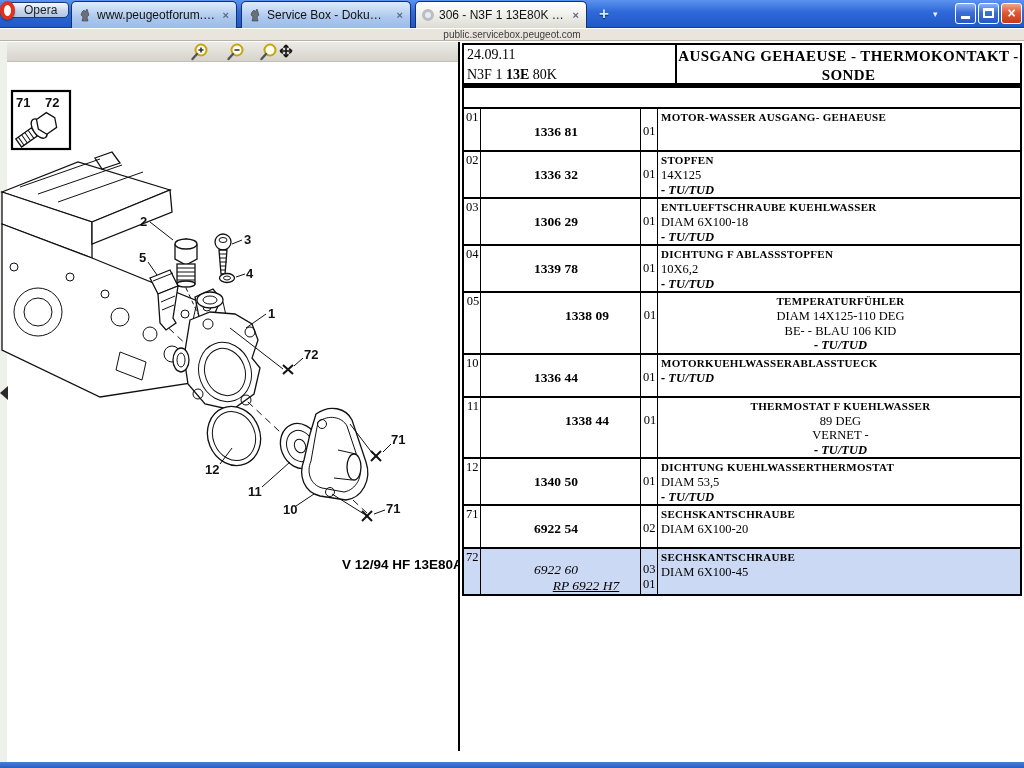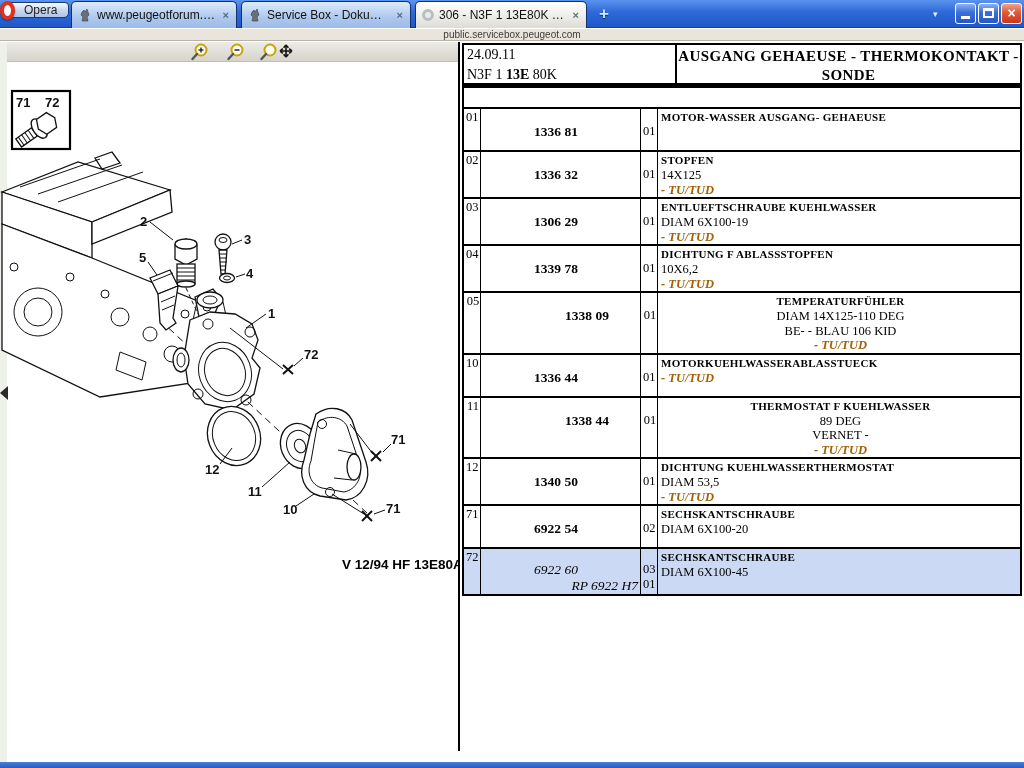--- a/index.html
+++ b/index.html
@@ -73,27 +73,27 @@
   #pband { height:24px; border:2px solid #000; border-top-width:3px; }
   #prows { border:2px solid #000; border-top:none; }
   .prow { display:flex; min-height:43px; border-bottom:2px solid #000; background:#fff; }
   .prow:last-child { border-bottom:none; }
   .prow.tall { min-height:53px;text-align:center; }
   .prow.hl  { background:#ccd9f4; }
   .c-idx  { width:17px; border-right:1px solid #000; font-size:12.5px; padding:1px 0 0 2px; }
   .c-part { width:112px; border-right:1px solid #000; padding:15px 0 0 5px;
             font-weight:bold; font-size:13.5px;margin-left:48px; }
   .c-part.two { padding-top:13px; font-weight:normal; font-style:italic; }
-  .c-part .p2 { text-align:right; padding-right:2px; }
+  .c-part .p2 { text-align:center; padding-right:2px;text-decoration:underline; }
   .c-qty  { width:17px; border-right:1px solid #000; padding:15px 0 0 2px; font-size:12.5px; }
   .c-qty.two { padding-top:13px; }
   .c-desc { flex:1; padding:1px 0 0 3px; font-size:12.5px; }
   .d-title { font-weight:bold; font-size:11px; letter-spacing:.3px; line-height:15px; }
   .d-line  { line-height:14.5px; }
-  .d-tu    { color:#a16207; font-style:italic; font-weight:bold; line-height:14.5px; }
+  .d-tu    { color:#000000; font-style:italic; font-weight:bold; line-height:14.5px; }
 
   #bottombar { position:absolute; left:0; top:762px; width:1024px; height:6px;
                background:linear-gradient(#4a7fd8,#2a5cc0); }
 
   svg text { font-family:"Liberation Sans", sans-serif; }
   .callout { font-size:13px; font-weight:600; fill:#111; }
   .lineart { fill:#fff; stroke:#111; stroke-width:1.3; }
   .thin { stroke:#111; stroke-width:1; fill:none; }
 </style>
 </head>
@@ -361,21 +361,21 @@
           <div class="prow">
             <div class="c-idx">03</div>
             <div class="c-part">
               <div class="p1">1306 29</div>
             </div>
             <div class="c-qty">
               <div class="q1">01</div>
             </div>
             <div class="c-desc">
               <div class="d-title">ENTLUEFTSCHRAUBE KUEHLWASSER</div>
-              <div class="d-line">DIAM 6X100-19</div>
+              <div class="d-line">DIAM 6X100-18</div>
               <div class="d-tu">- TU/TUD</div>
             </div>
           </div>
           <div class="prow">
             <div class="c-idx">04</div>
             <div class="c-part">
               <div class="p1">1339 78</div>
             </div>
             <div class="c-qty">
               <div class="q1">01</div>

